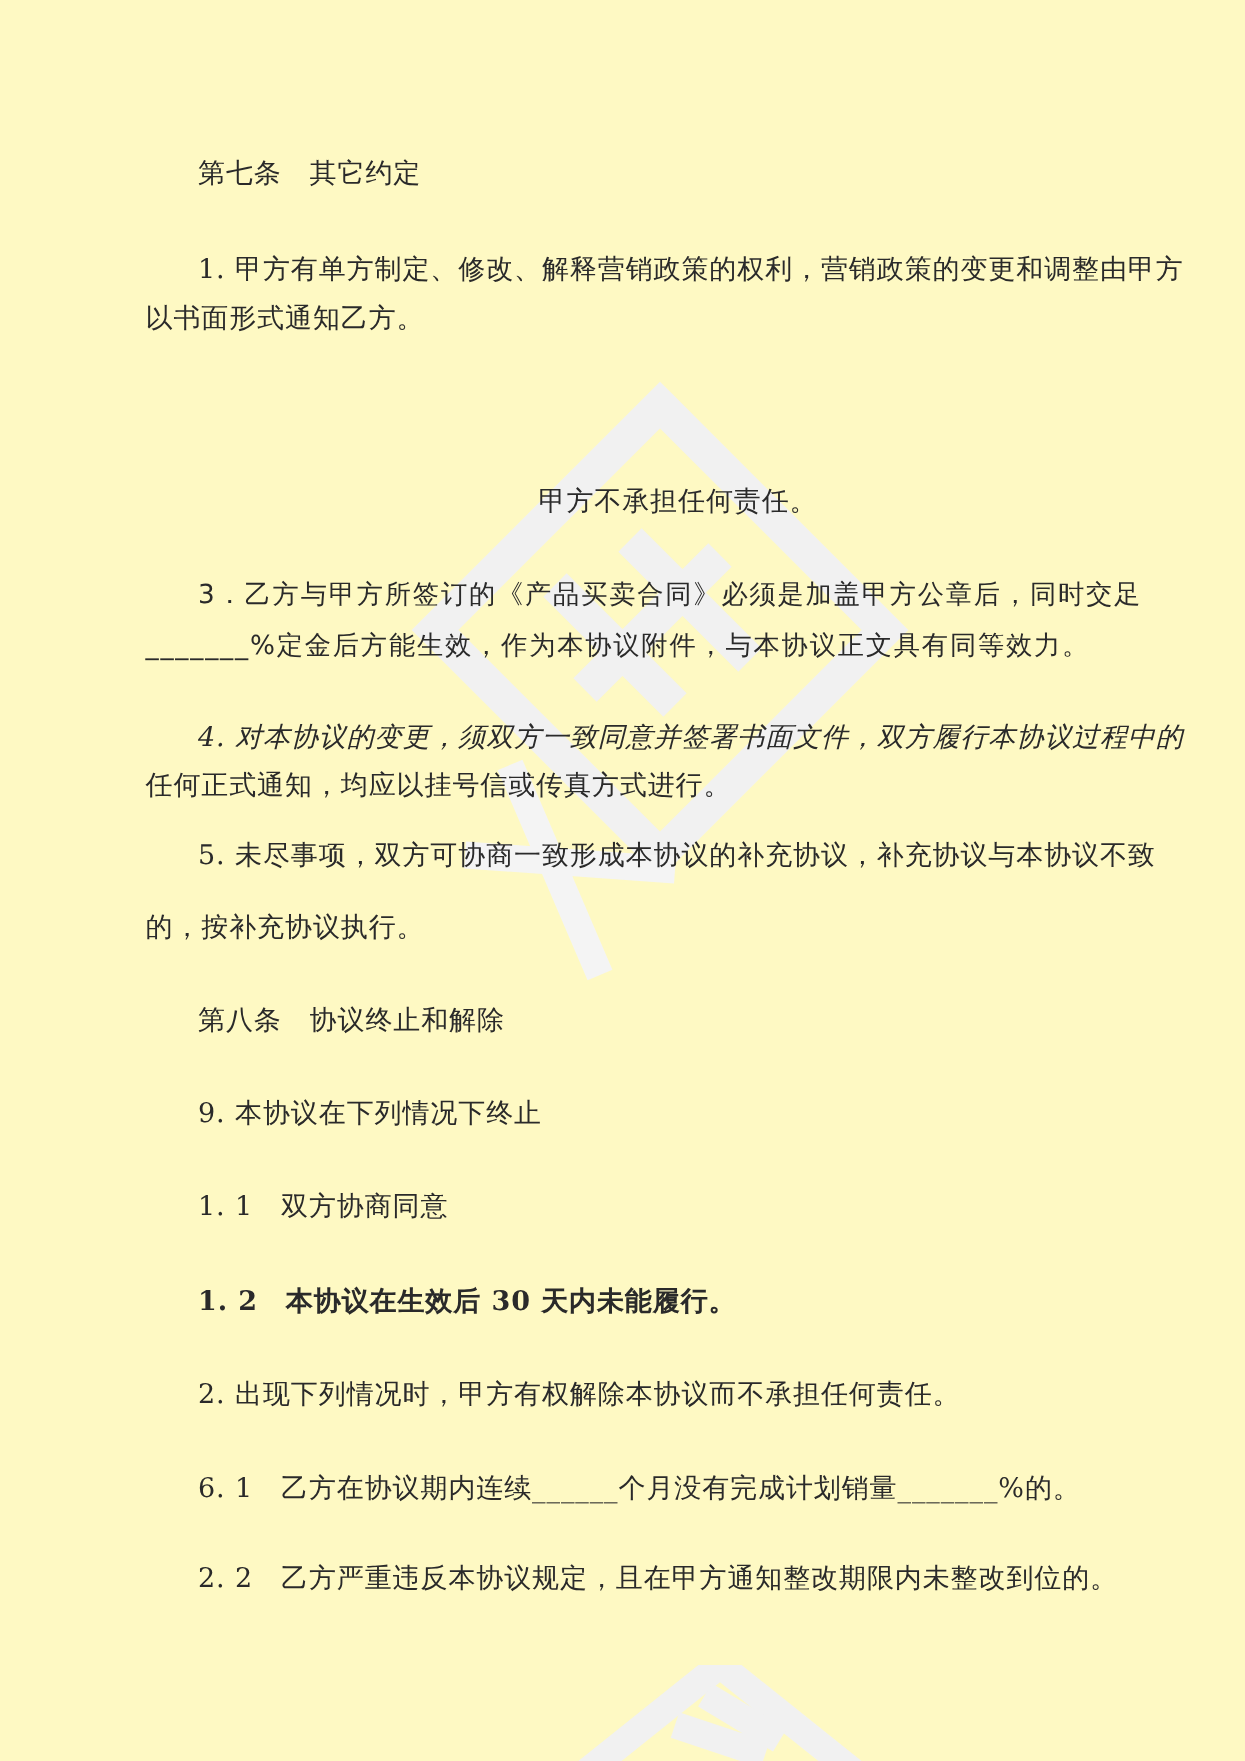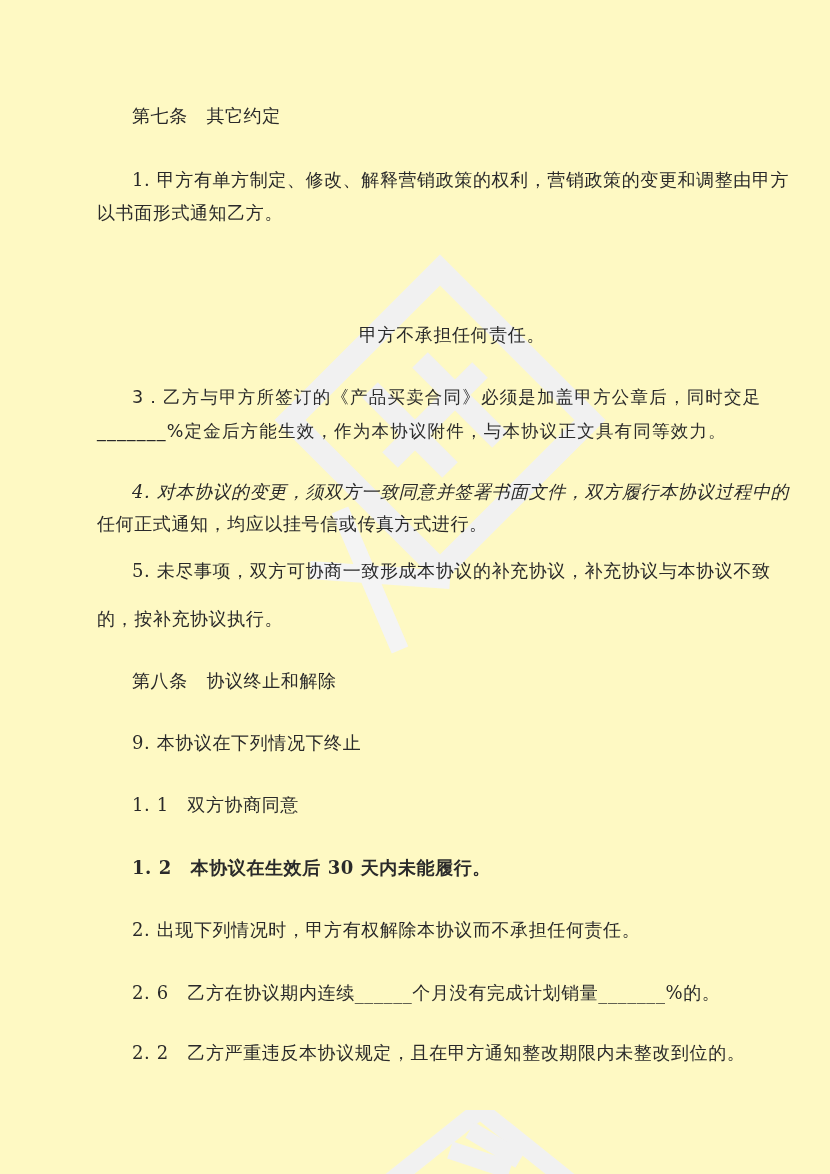--- a/index.html
+++ b/index.html
@@ -41,15 +41,15 @@
   <div class="line sans" style="top:419px;">_______%定金后方能生效，作为本协议附件，与本协议正文具有同等效力。</div>
   <div class="line indent" style="top:480px;font-style:italic;">4. 对本协议的变更，须双方一致同意并签署书面文件，双方履行本协议过程中的</div>
   <div class="line" style="top:512px;">任何正式通知，均应以挂号信或传真方式进行。</div>
   <div class="line indent" style="top:559px;">5. 未尽事项，双方可协商一致形成本协议的补充协议，补充协议与本协议不致</div>
   <div class="line indent" style="top:669px;">第八条　协议终止和解除</div>
   <div class="line" style="top:607px;">的，按补充协议执行。</div>
   <div class="line indent" style="top:731px;">9. 本协议在下列情况下终止</div>
   <div class="line indent" style="top:793px;">1. 1　双方协商同意</div>
   <div class="line indent" style="top:856px;font-weight:bold;">1. 2　本协议在生效后 30 天内未能履行。</div>
   <div class="line indent" style="top:918px;">2. 出现下列情况时，甲方有权解除本协议而不承担任何责任。</div>
-  <div class="line indent" style="top:981px;">2. 6　乙方在协议期内连续______个月没有完成计划销量_______%的。</div>
+  <div class="line indent" style="top:981px;">6. 1　乙方在协议期内连续______个月没有完成计划销量_______%的。</div>
   <div class="line indent" style="top:1041px;">2. 2　乙方严重违反本协议规定，且在甲方通知整改期限内未整改到位的。</div>
 </div>
 
 </body></html>

